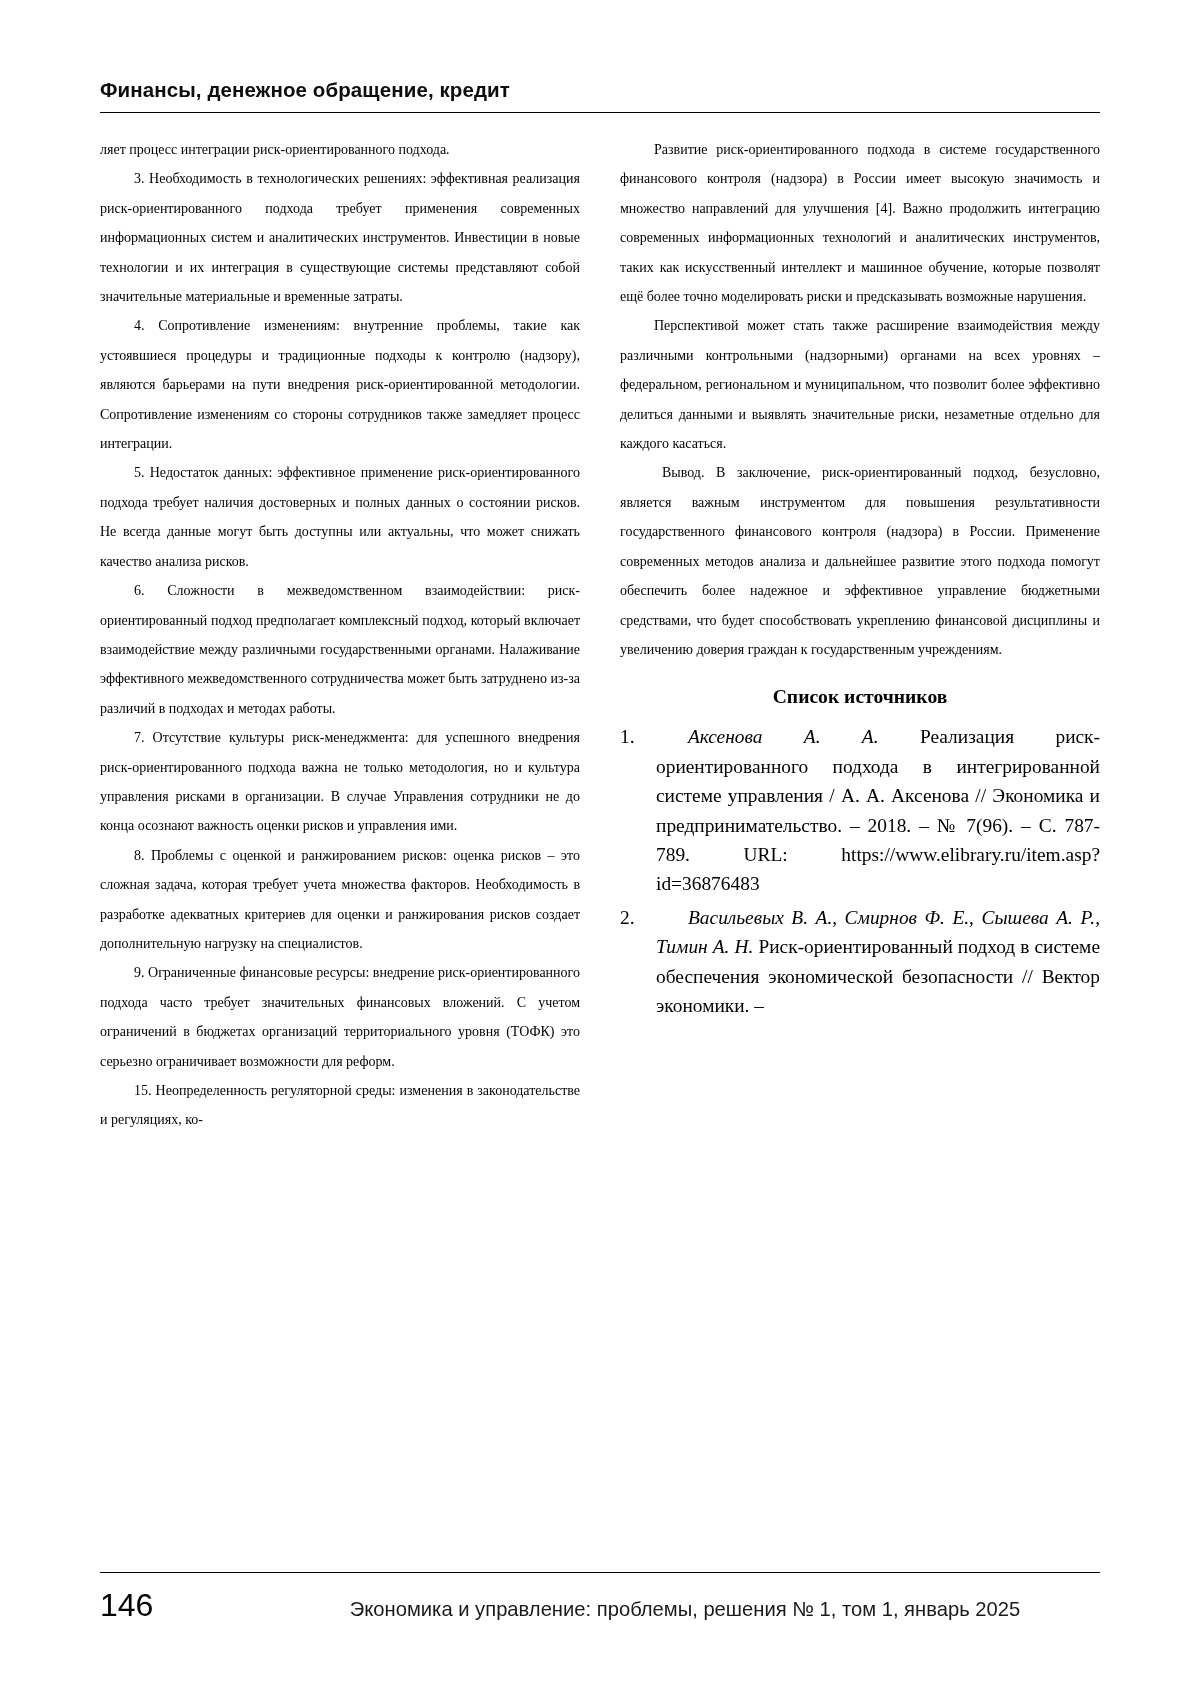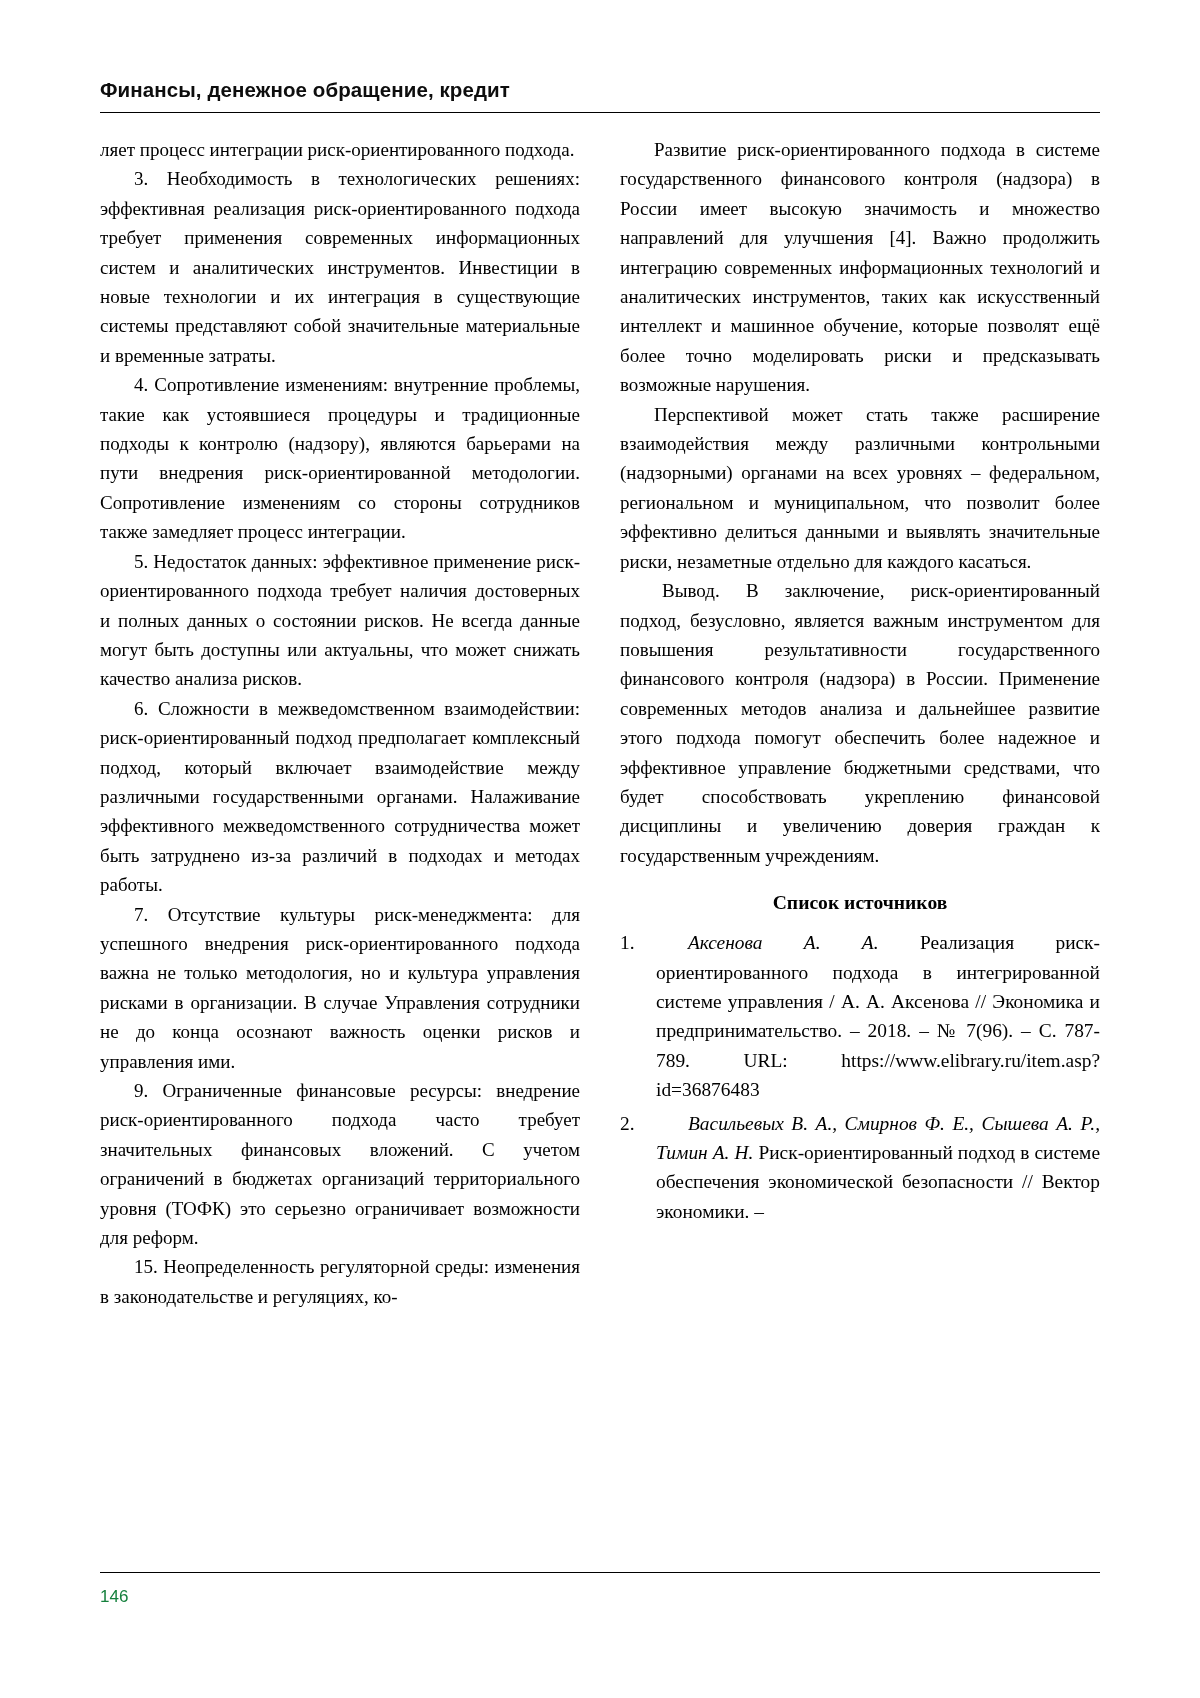--- a/index.html
+++ b/index.html
@@ -39,21 +39,21 @@
   .columns {
     display: flex;
     gap: 40px;
     align-items: flex-start;
   }
   .col {
     width: 480px;
   }
   p {
     margin: 0;
-    font-size: 19px;
+    font-size: 14px;
     line-height: 29.4px;
     text-align: justify;
     text-justify: inter-word;
     hyphens: manual;
   }
   p.ind {
     text-indent: 34px;
   }
   .bold-lead {
     font-weight: normal;
@@ -93,22 +93,22 @@
     border: 0;
     border-top: 1.6px solid #000;
     margin: 0 0 14px 0;
   }
   .footer-row {
     display: flex;
     align-items: baseline;
   }
   .page-num {
     font-family: "Liberation Sans", sans-serif;
-    font-size: 17px;
-    color: #15803d;
+    font-size: 32px;
+    color: #000000;
     width: 180px;
   }
   .footer-title {
     flex: 1 1 auto;
     text-align: center;
     font-family: "Liberation Sans", sans-serif;
     font-size: 20.2px;
     color: #1a1a1a;
     padding-right: 10px;
   }
@@ -125,20 +125,21 @@
 
     <div class="columns">
 
       <div class="col">
         <p>ляет процесс интеграции риск-ориентированного подхода.</p>
         <p class="ind">3. Необходимость в технологических решениях: эффективная реализация риск-ориентированного подхода требует применения современных информационных систем и аналитических инструментов. Инвестиции в новые технологии и их интеграция в существующие системы представляют собой значительные материальные и временные затраты.</p>
         <p class="ind">4. Сопротивление изменениям: внутренние проблемы, такие как устоявшиеся процедуры и традиционные подходы к контролю (надзору), являются барьерами на пути внедрения риск-ориентированной методологии. Сопротивление изменениям со стороны сотрудников также замедляет процесс интеграции.</p>
         <p class="ind">5. Недостаток данных: эффективное применение риск-ориентированного подхода требует наличия достоверных и полных данных о состоянии рисков. Не всегда данные могут быть доступны или актуальны, что может снижать качество анализа рисков.</p>
         <p class="ind">6. Сложности в межведомственном взаимодействии: риск-ориентированный подход предполагает комплексный подход, который включает взаимодействие между различными государственными органами. Налаживание эффективного межведомственного сотрудничества может быть затруднено из-за различий в подходах и методах работы.</p>
         <p class="ind">7. Отсутствие культуры риск-менеджмента: для успешного внедрения риск-ориентированного подхода важна не только методология, но и культура управления рисками в организации. В случае Управления сотрудники не до конца осознают важность оценки рисков и управления ими.</p>
+        <p class="ind">8. Проблемы с оценкой и ранжированием рисков: оценка рисков – это сложная задача, которая требует учета множества факторов. Необходимость в разработке адекватных критериев для оценки и ранжирования рисков создает дополнительную нагрузку на специалистов.</p>
         <p class="ind">9. Ограниченные финансовые ресурсы: внедрение риск-ориентированного подхода часто требует значительных финансовых вложений. С учетом ограничений в бюджетах организаций территориального уровня (ТОФК) это серьезно ограничивает возможности для реформ.</p>
         <p class="ind">15. Неопределенность регуляторной среды: изменения в законодательстве и регуляциях, ко-</p>
       </div>
 
       <div class="col">
         <p class="ind">Развитие риск-ориентированного подхода в системе государственного финансового контроля (надзора) в России имеет высокую значимость и множество направлений для улучшения [4]. Важно продолжить интеграцию современных информационных технологий и аналитических инструментов, таких как искусственный интеллект и машинное обучение, которые позволят ещё более точно моделировать риски и предсказывать возможные нарушения.</p>
         <p class="ind">Перспективой может стать также расширение взаимодействия между различными контрольными (надзорными) органами на всех уровнях – федеральном, региональном и муниципальном, что позволит более эффективно делиться данными и выявлять значительные риски, незаметные отдельно для каждого касаться.</p>
         <p class="ind"><span class="bold-lead">Вывод.</span><span> В заключение, риск-ориентированный подход, безусловно, является важным инструментом для повышения результативности государственного финансового контроля (надзора) в России. Применение современных методов анализа и дальнейшее развитие этого подхода помогут обеспечить более надежное и эффективное управление бюджетными средствами, что будет способствовать укреплению финансовой дисциплины и увеличению доверия граждан к государственным учреждениям.</span></p>
 
         <div class="refs-title">Список источников</div>
@@ -154,16 +155,17 @@
         </div>
       </div>
 
     </div>
   </div>
 
   <div class="footer">
     <hr class="rule-bottom">
     <div class="footer-row">
       <div class="page-num">146</div>
+      <div class="footer-title">Экономика и управление: проблемы, решения № 1, том 1, январь 2025</div>
     </div>
   </div>
 
 </div>
 
 </body></html>

